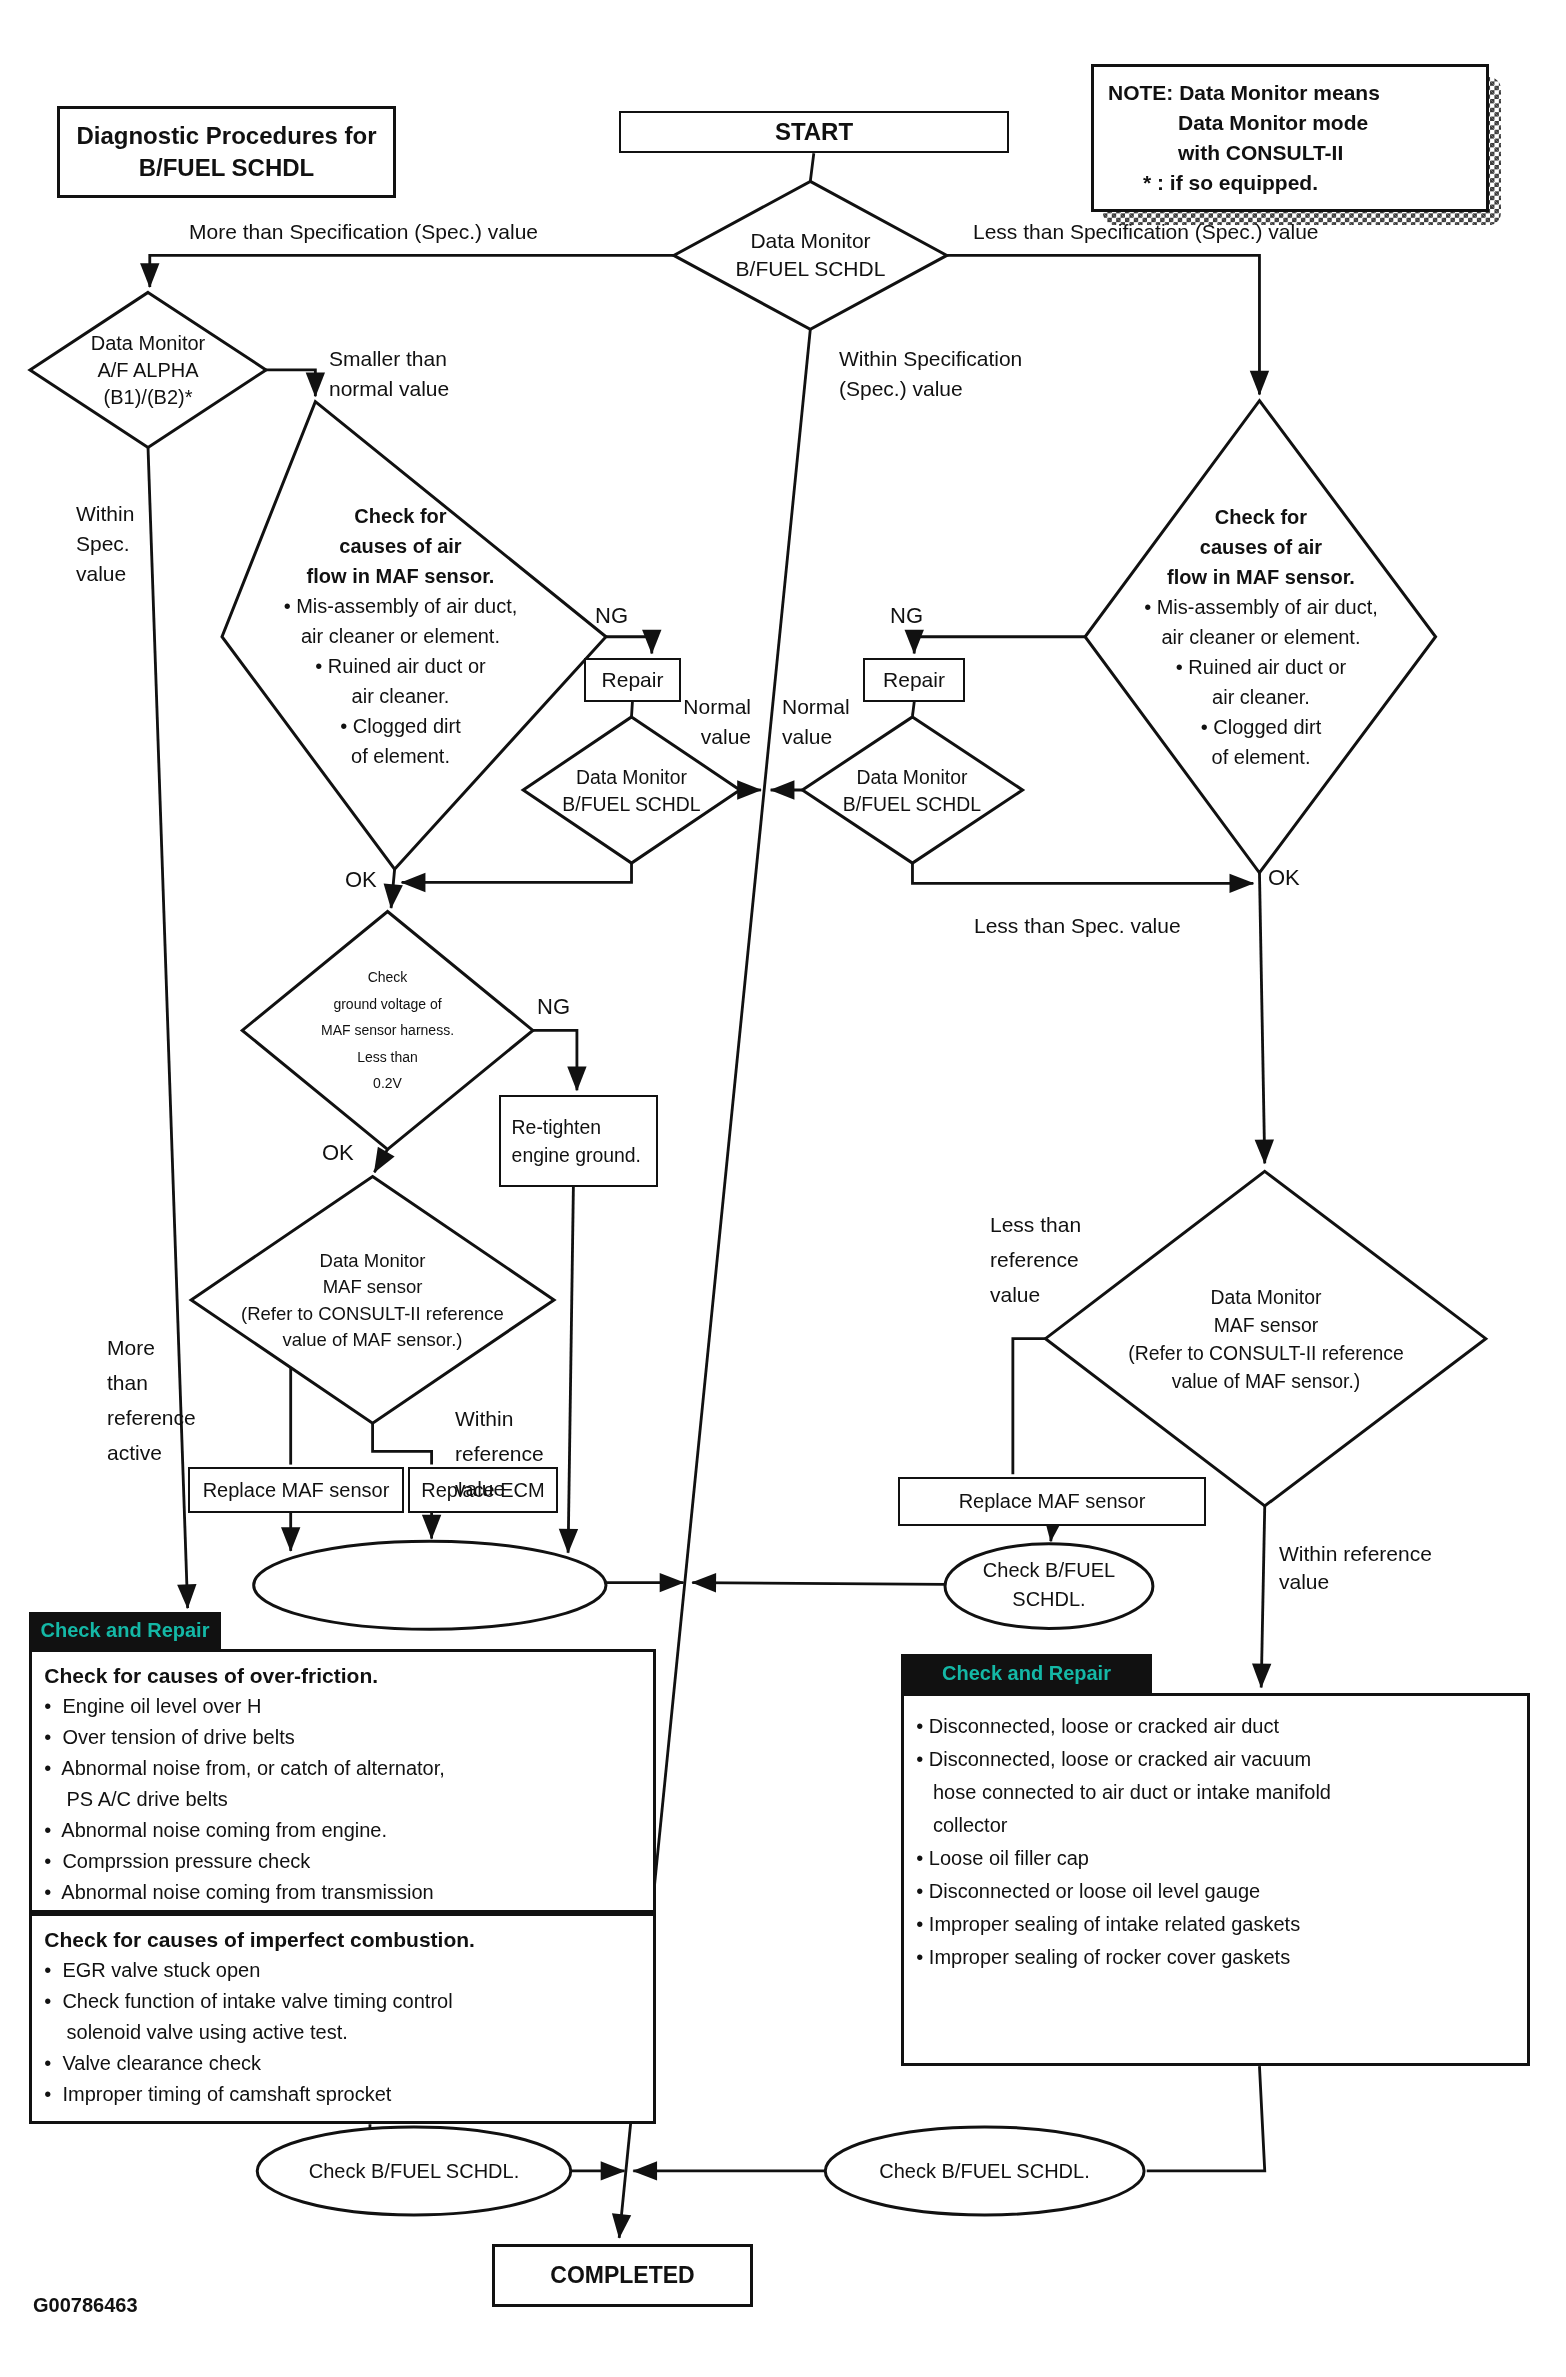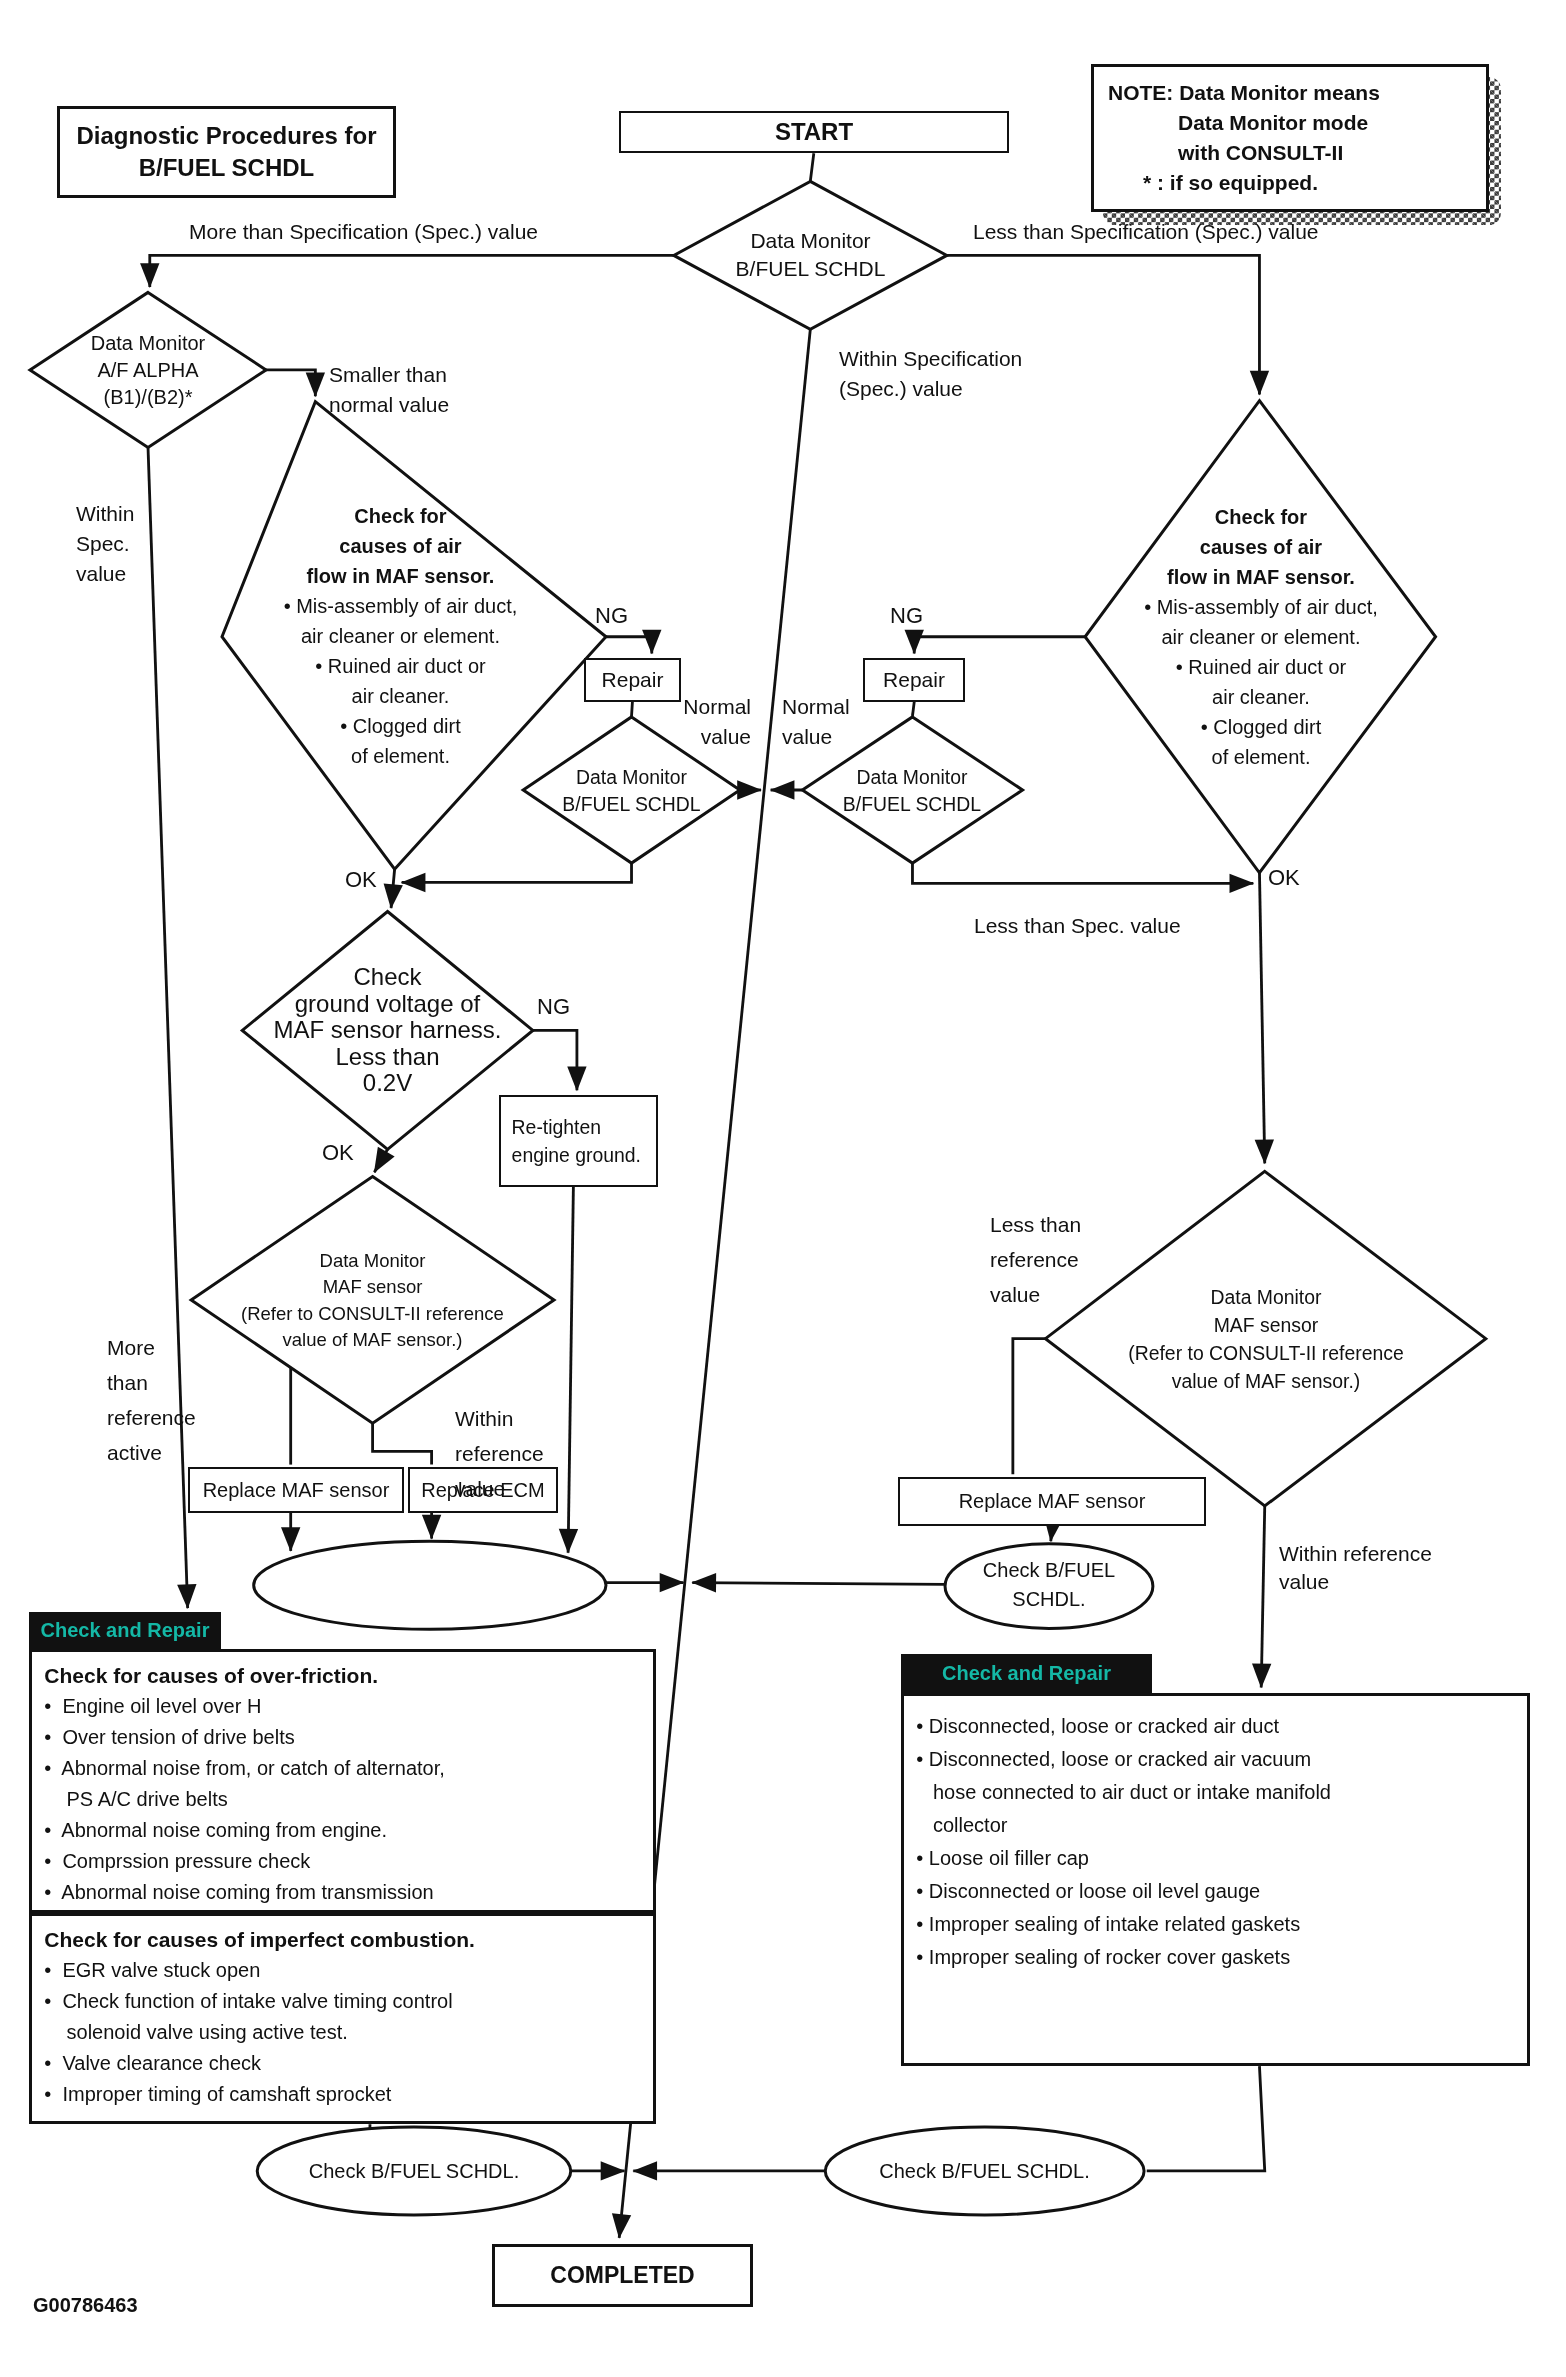--- a/index.html
+++ b/index.html
@@ -176,21 +176,21 @@
 air cleaner.
 • Clogged dirt
 of element.</div>
   </div>
 
   <div class="dtext" style="left:523px;top:749px;width:217px;height:83px;font-size:19.4px;line-height:26.4px;">Data Monitor
 B/FUEL SCHDL</div>
   <div class="dtext" style="left:802px;top:749px;width:220px;height:83px;font-size:19.4px;line-height:26.4px;">Data Monitor
 B/FUEL SCHDL</div>
 
-  <div class="dtext" style="left:242px;top:962px;width:291px;height:137px;font-size:24px;line-height:26.4px;">Check
+  <div class="dtext" style="left:242px;top:962px;width:291px;height:137px;font-size:14px;line-height:26.4px;">Check
 ground voltage of
 MAF sensor harness.
 Less than
 0.2V</div>
 
   <div class="dtext" style="left:191px;top:1244px;width:363px;height:113px;font-size:18.5px;line-height:26.4px;">Data Monitor
 MAF sensor
 (Refer to CONSULT-II reference
 value of MAF sensor.)</div>
   <div class="dtext" style="left:1046px;top:1279px;width:440px;height:120px;font-size:19.4px;line-height:28px;">Data Monitor
@@ -213,21 +213,21 @@
   <div class="dtext" style="left:257px;top:2156px;width:314px;height:30px;font-size:20px;">Check B/FUEL SCHDL.</div>
   <div class="dtext" style="left:825px;top:2156px;width:319px;height:30px;font-size:20px;">Check B/FUEL SCHDL.</div>
 
   <div class="lbl" style="left:189px;top:217px;">More than Specification (Spec.) value</div>
   <div class="lbl" style="left:973px;top:217px;">Less than Specification (Spec.) value</div>
   <div class="lbl" style="left:839px;top:344px;">Within Specification
 (Spec.) value</div>
   <div class="lbl" style="left:76px;top:499px;">Within
 Spec.
 value</div>
-  <div class="lbl" style="left:329px;top:360px;">Smaller than
+  <div class="lbl" style="left:329px;top:344px;">Smaller than
 normal value</div>
   <div class="lbl" style="left:595px;top:601px;font-size:22px;">NG</div>
   <div class="lbl" style="left:890px;top:601px;font-size:22px;">NG</div>
   <div class="lbl rt" style="left:677px;top:692px;width:74px;">Normal
 value</div>
   <div class="lbl" style="left:782px;top:692px;">Normal
 value</div>
   <div class="lbl" style="left:345px;top:865px;font-size:22px;">OK</div>
   <div class="lbl" style="left:1268px;top:863px;font-size:22px;">OK</div>
   <div class="lbl" style="left:974px;top:911px;">Less than Spec. value</div>

